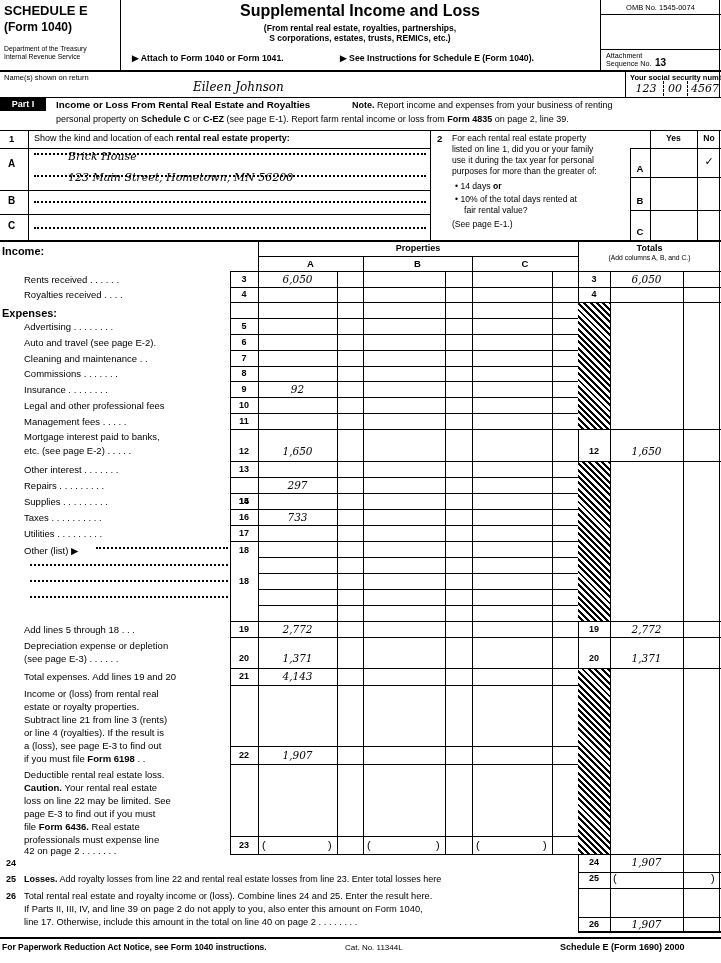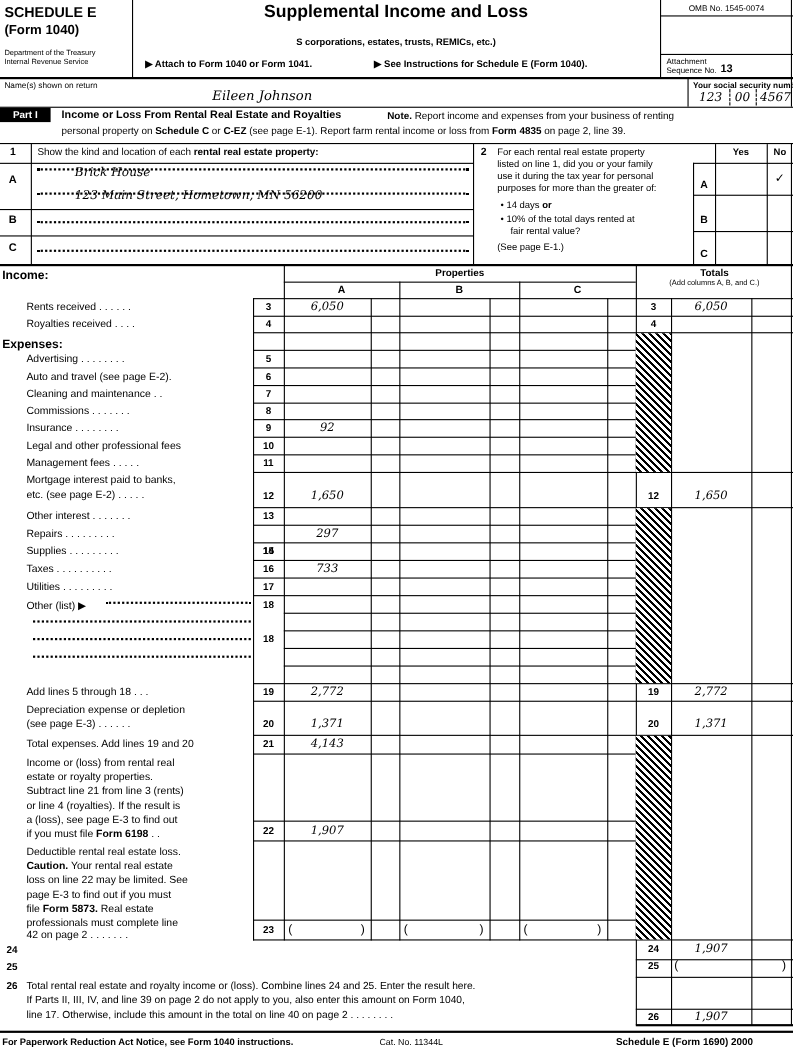--- a/index.html
+++ b/index.html
@@ -29,20 +29,21 @@
 
 <div id="page">
 
   <span class="t b" style="left:4px;top:3px;font-size:13px">SCHEDULE E</span>
   <span class="t b" style="left:4px;top:20px;font-size:12px">(Form 1040)</span>
   <span class="t" style="left:4px;top:45px;font-size:6.8px">Department of the Treasury</span>
   <span class="t" style="left:4px;top:53px;font-size:6.8px">Internal Revenue Service</span>
   <div class="vl" style="left:120px;top:0;height:71px"></div>
 
   <span class="t b ctr" style="left:120px;top:2px;width:480px;font-size:16px">Supplemental Income and Loss</span>
+  <span class="t b ctr" style="left:120px;top:23px;width:480px;font-size:8.5px">(From rental real estate, royalties, partnerships,</span>
   <span class="t b ctr" style="left:120px;top:33px;width:480px;font-size:8.5px">S corporations, estates, trusts, REMICs, etc.)</span>
   <span class="t b" style="left:132px;top:53px;font-size:8.7px">▶ Attach to Form 1040 or Form 1041.</span>
   <span class="t b" style="left:340px;top:53px;font-size:8.7px">▶ See Instructions for Schedule E (Form 1040).</span>
   <div class="vl" style="left:600px;top:0;height:71px"></div>
 
   <span class="t ctr" style="left:600px;top:3px;width:121px;font-size:7.5px">OMB No. 1545-0074</span>
   <div class="hl" style="left:600px;top:14px;width:121px"></div>
   <div class="hl" style="left:600px;top:49px;width:121px"></div>
   <span class="t" style="left:606px;top:51px;font-size:7.2px">Attachment</span>
   <span class="t" style="left:606px;top:59px;font-size:7.2px">Sequence No.</span>
@@ -249,36 +250,37 @@
   <span class="dl" style="top:727px">or line 4 (royalties). If the result is</span>
   <span class="dl" style="top:740px">a (loss), see page E-3 to find out</span>
   <span class="dl" style="top:753px"><span>if you must file </span><span class="b">Form 6198</span><span> . .</span></span>
   <span class="nc" style="top:750px">22</span>
   <span class="va hand" style="top:749px">1,907</span>
 
   <span class="dl" style="top:769px">Deductible rental real estate loss.</span>
   <span class="dl" style="top:782px"><span class="b">Caution.</span><span> Your rental real estate</span></span>
   <span class="dl" style="top:795px">loss on line 22 may be limited. See</span>
   <span class="dl" style="top:808px">page E-3 to find out if you must</span>
-  <span class="dl" style="top:821px"><span>file </span><span class="b">Form 5873.</span><span> Real estate</span></span>
-  <span class="dl" style="top:834px">professionals must complete line</span>
+  <span class="dl" style="top:821px"><span>file </span><span class="b">Form 6436.</span><span> Real estate</span></span>
+  <span class="dl" style="top:834px">professionals must expense line</span>
   <span class="dl" style="top:845px">42 on page 2 . . . . . . .</span>
   <span class="nc" style="top:840px">23</span>
   <span class="paren" style="left:262px;top:839px">(</span>
   <span class="paren" style="left:328px;top:839px">)</span>
   <span class="paren" style="left:367px;top:839px">(</span>
   <span class="paren" style="left:436px;top:839px">)</span>
   <span class="paren" style="left:476px;top:839px">(</span>
   <span class="paren" style="left:543px;top:839px">)</span>
 
   <span class="t b" style="left:6px;top:858px;font-size:9px">24</span>
   <span class="tn" style="top:857px">24</span>
   <span class="vt hand" style="top:856px">1,907</span>
 
   <span class="t b" style="left:6px;top:874px;font-size:9px">25</span>
+  <span class="t" style="left:24px;top:874px;font-size:9px"><span class="b">Losses.</span><span> Add royalty losses from line 22 and rental real estate losses from line 23. Enter total losses here</span></span>
   <span class="tn" style="top:873px">25</span>
   <span class="paren" style="left:613px;top:872px">(</span>
   <span class="paren" style="left:711px;top:872px">)</span>
 
   <span class="t b" style="left:6px;top:891px;font-size:9px">26</span>
   <span class="t" style="left:24px;top:891px;font-size:9.3px">Total rental real estate and royalty income or (loss). Combine lines 24 and 25. Enter the result here.</span>
   <span class="t" style="left:24px;top:904px;font-size:9.3px">If Parts II, III, IV, and line 39 on page 2 do not apply to you, also enter this amount on Form 1040,</span>
   <span class="t" style="left:24px;top:917px;font-size:9.3px">line 17. Otherwise, include this amount in the total on line 40 on page 2 . . . . . . . .</span>
   <span class="tn" style="top:919px">26</span>
   <span class="vt hand" style="top:918px">1,907</span>

